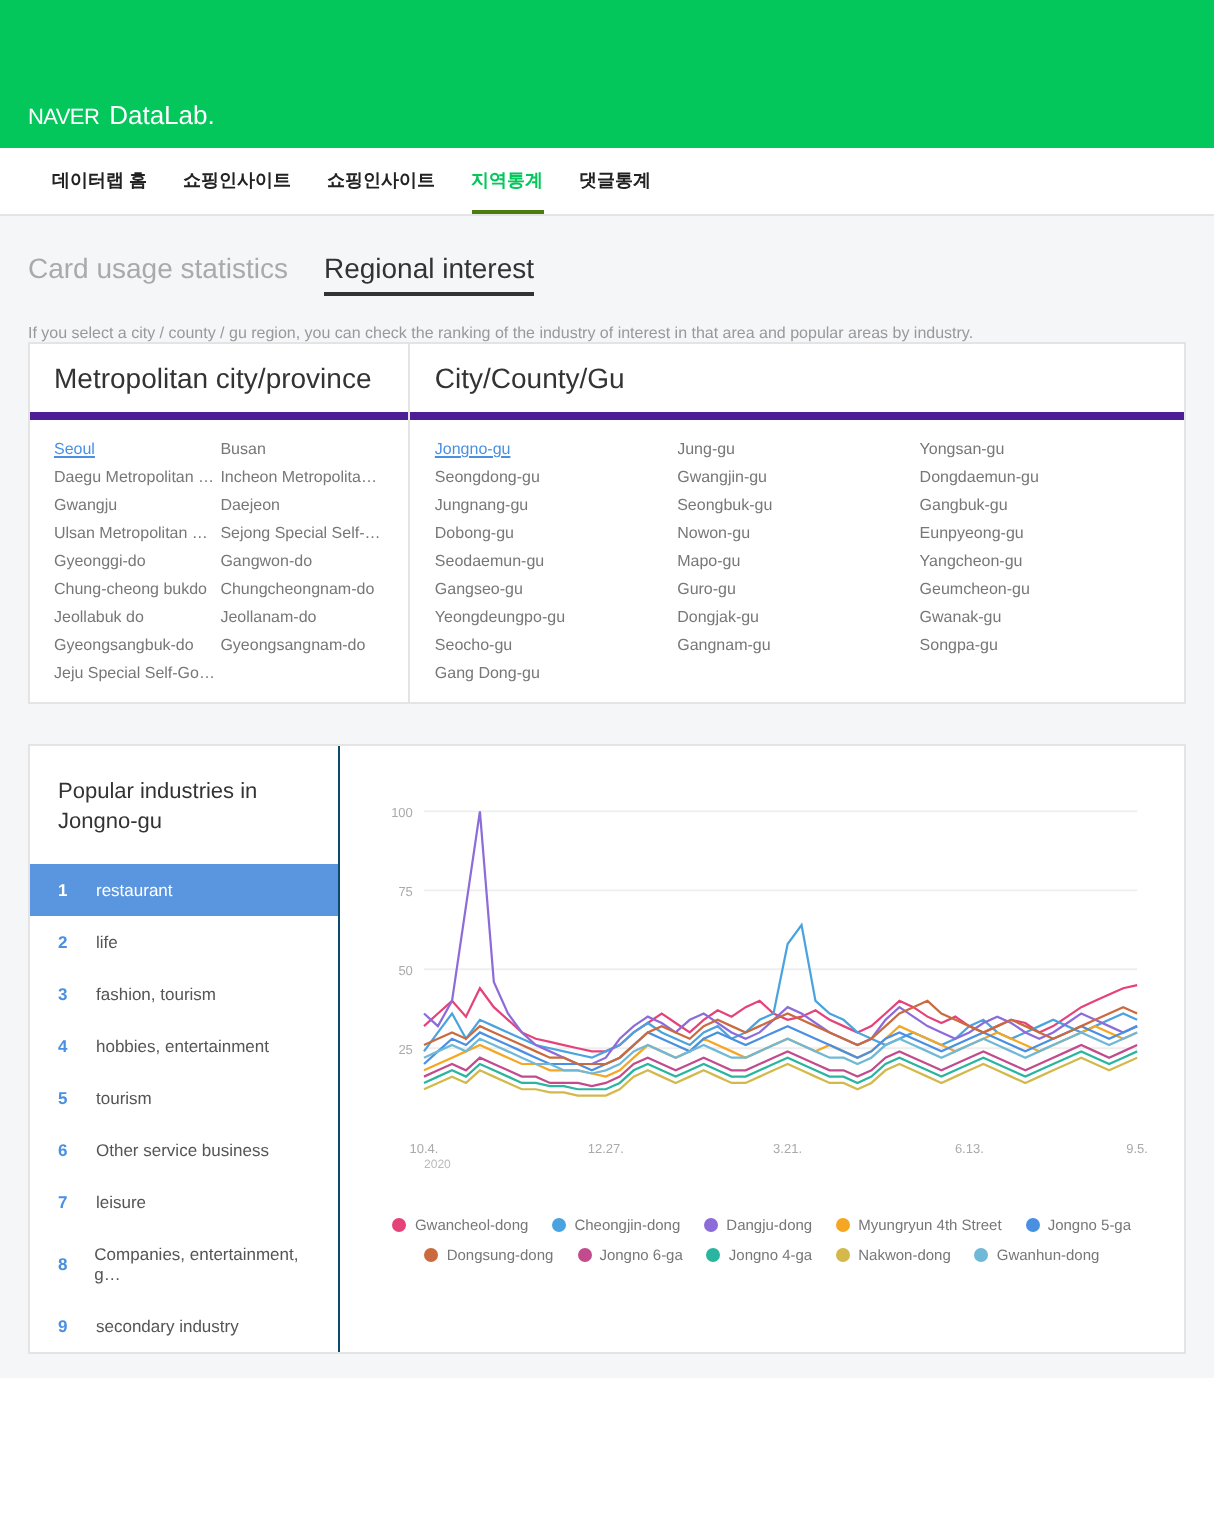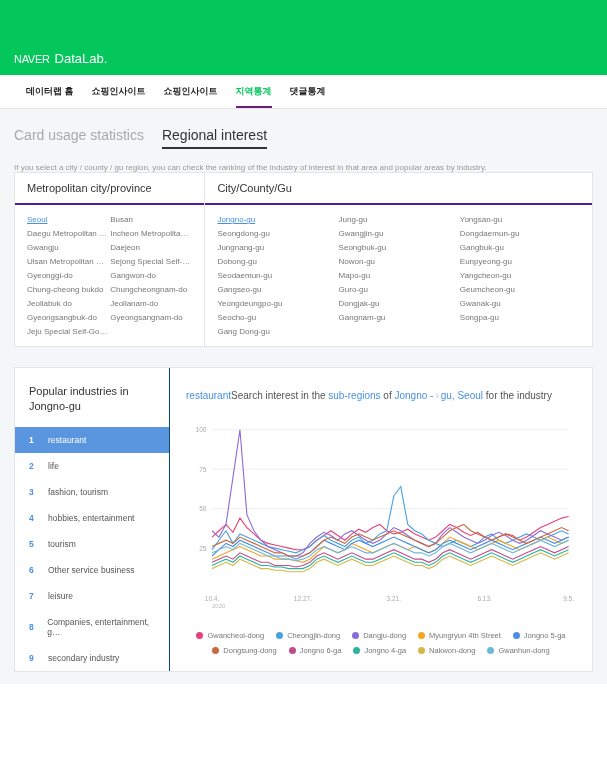--- a/index.html
+++ b/index.html
@@ -2,30 +2,30 @@
 <html><head>
 <meta charset="utf-8">
 <style>
 * { margin: 0; padding: 0; box-sizing: border-box; }
 body { font-family: -apple-system, "Segoe UI", sans-serif; background: #fff; color: #333; font-size: 10px; }
 .header { background: #03c75a; color: #fff; padding: 9px 14px; display: flex; align-items: baseline; gap: 5px; }
 .naver-logo { font-weight: 400; font-size: 11px; letter-spacing: -0.3px; margin-top: 44px; }
 .datalab-logo { font-size: 13px; font-weight: 500; }
 .nav { display: flex; gap: 18px; padding: 10px 26px 0; border-bottom: 1px solid #e4e4e4; font-size: 9px; font-weight: 600; color: #222; }
 .nav-item { padding-bottom: 8px; cursor: pointer; }
-.nav-item.active { color: #03c75a; border-bottom: 2px solid #701a75; }
+.nav-item.active { color: #03c75a; border-bottom: 2px solid #4d7c0f; }
 .main { background: #f4f6f8; padding: 12px 14px; }
 .subnav { display: flex; gap: 18px; margin: 6px 0 14px; }
 .subnav-item { font-size: 14px; color: #aaa; padding-bottom: 4px; cursor: pointer; }
 .subnav-item.active { color: #333; border-bottom: 2px solid #333; }
 .desc { font-size: 8px; color: #999; }
 .regions { background: #fff; border: 1px solid #e4e4e4; display: flex; margin-bottom: 20px; }
 .region-col { flex: 0 0 33%; border-right: 1px solid #e4e4e4; }
 .region-col:last-child { flex: 1; border-right: none; }
-.region-head { padding: 9px 12px; border-bottom: 2px solid #4c1d95; font-size: 11px; color: #333; font-weight: 500; }
+.region-head { padding: 9px 12px; border-bottom: 4px solid #4c1d95; font-size: 14px; color: #333; font-weight: 500; }
 .region-body { padding: 10px 12px; display: grid; grid-template-columns: 1fr 1fr; gap: 5px 1px; font-size: 8px; color: #777; }
 .region-body.cols3 { grid-template-columns: 1fr 1fr 1fr; }
 .region-item { cursor: pointer; white-space: nowrap; overflow: hidden; text-overflow: ellipsis; }
 .region-item.selected { color: #4a90e2; text-decoration: underline; }
 .content { background: #fff; border: 1px solid #e4e4e4; display: flex; }
 .sidebar { width: 155px; border-right: 1px solid #0c4a6e; }
 .sidebar-title { font-size: 11px; padding: 16px 14px 12px; color: #333; line-height: 1.4; }
 .rank-list { list-style: none; }
 .rank-item { display: flex; align-items: center; gap: 9px; padding: 8px 14px; font-size: 8.5px; cursor: pointer; color: #555; }
 .rank-item .num { color: #4a90e2; font-weight: 600; width: 10px; }
@@ -154,23 +154,20 @@
             <span class="num">8</span>
             <span>Companies, entertainment, g…</span>
           </li>
           <li class="rank-item">
             <span class="num">9</span>
             <span>secondary industry</span>
           </li>
         </ul>
     </div>
     <div class="chart-area">
-      <div class="chart-title">
-        <span class="hl">restaurant</span><span>Search interest in the </span><span class="hl">sub-regions</span><span> of </span><span class="hl">Jongno -</span><span class="gt">›</span><span class="hl">gu, Seoul</span><span> for the industry</span>
-      </div>
       <svg class="chart-svg" viewBox="0 0 420 200" id="chart">
           <line x1="28" y1="6" x2="412" y2="6" stroke="#eee"></line>
           <text x="22" y="9" text-anchor="end" font-size="7" fill="#aaa">100</text>
           <line x1="28" y1="48.5" x2="412" y2="48.5" stroke="#eee"></line>
           <text x="22" y="51.5" text-anchor="end" font-size="7" fill="#aaa">75</text>
           <line x1="28" y1="91" x2="412" y2="91" stroke="#eee"></line>
           <text x="22" y="94" text-anchor="end" font-size="7" fill="#aaa">50</text>
           <line x1="28" y1="133.5" x2="412" y2="133.5" stroke="#eee"></line>
           <text x="22" y="136.5" text-anchor="end" font-size="7" fill="#aaa">25</text>
           <text x="28" y="190" font-size="7" fill="#aaa" text-anchor="middle">10.4.</text>

